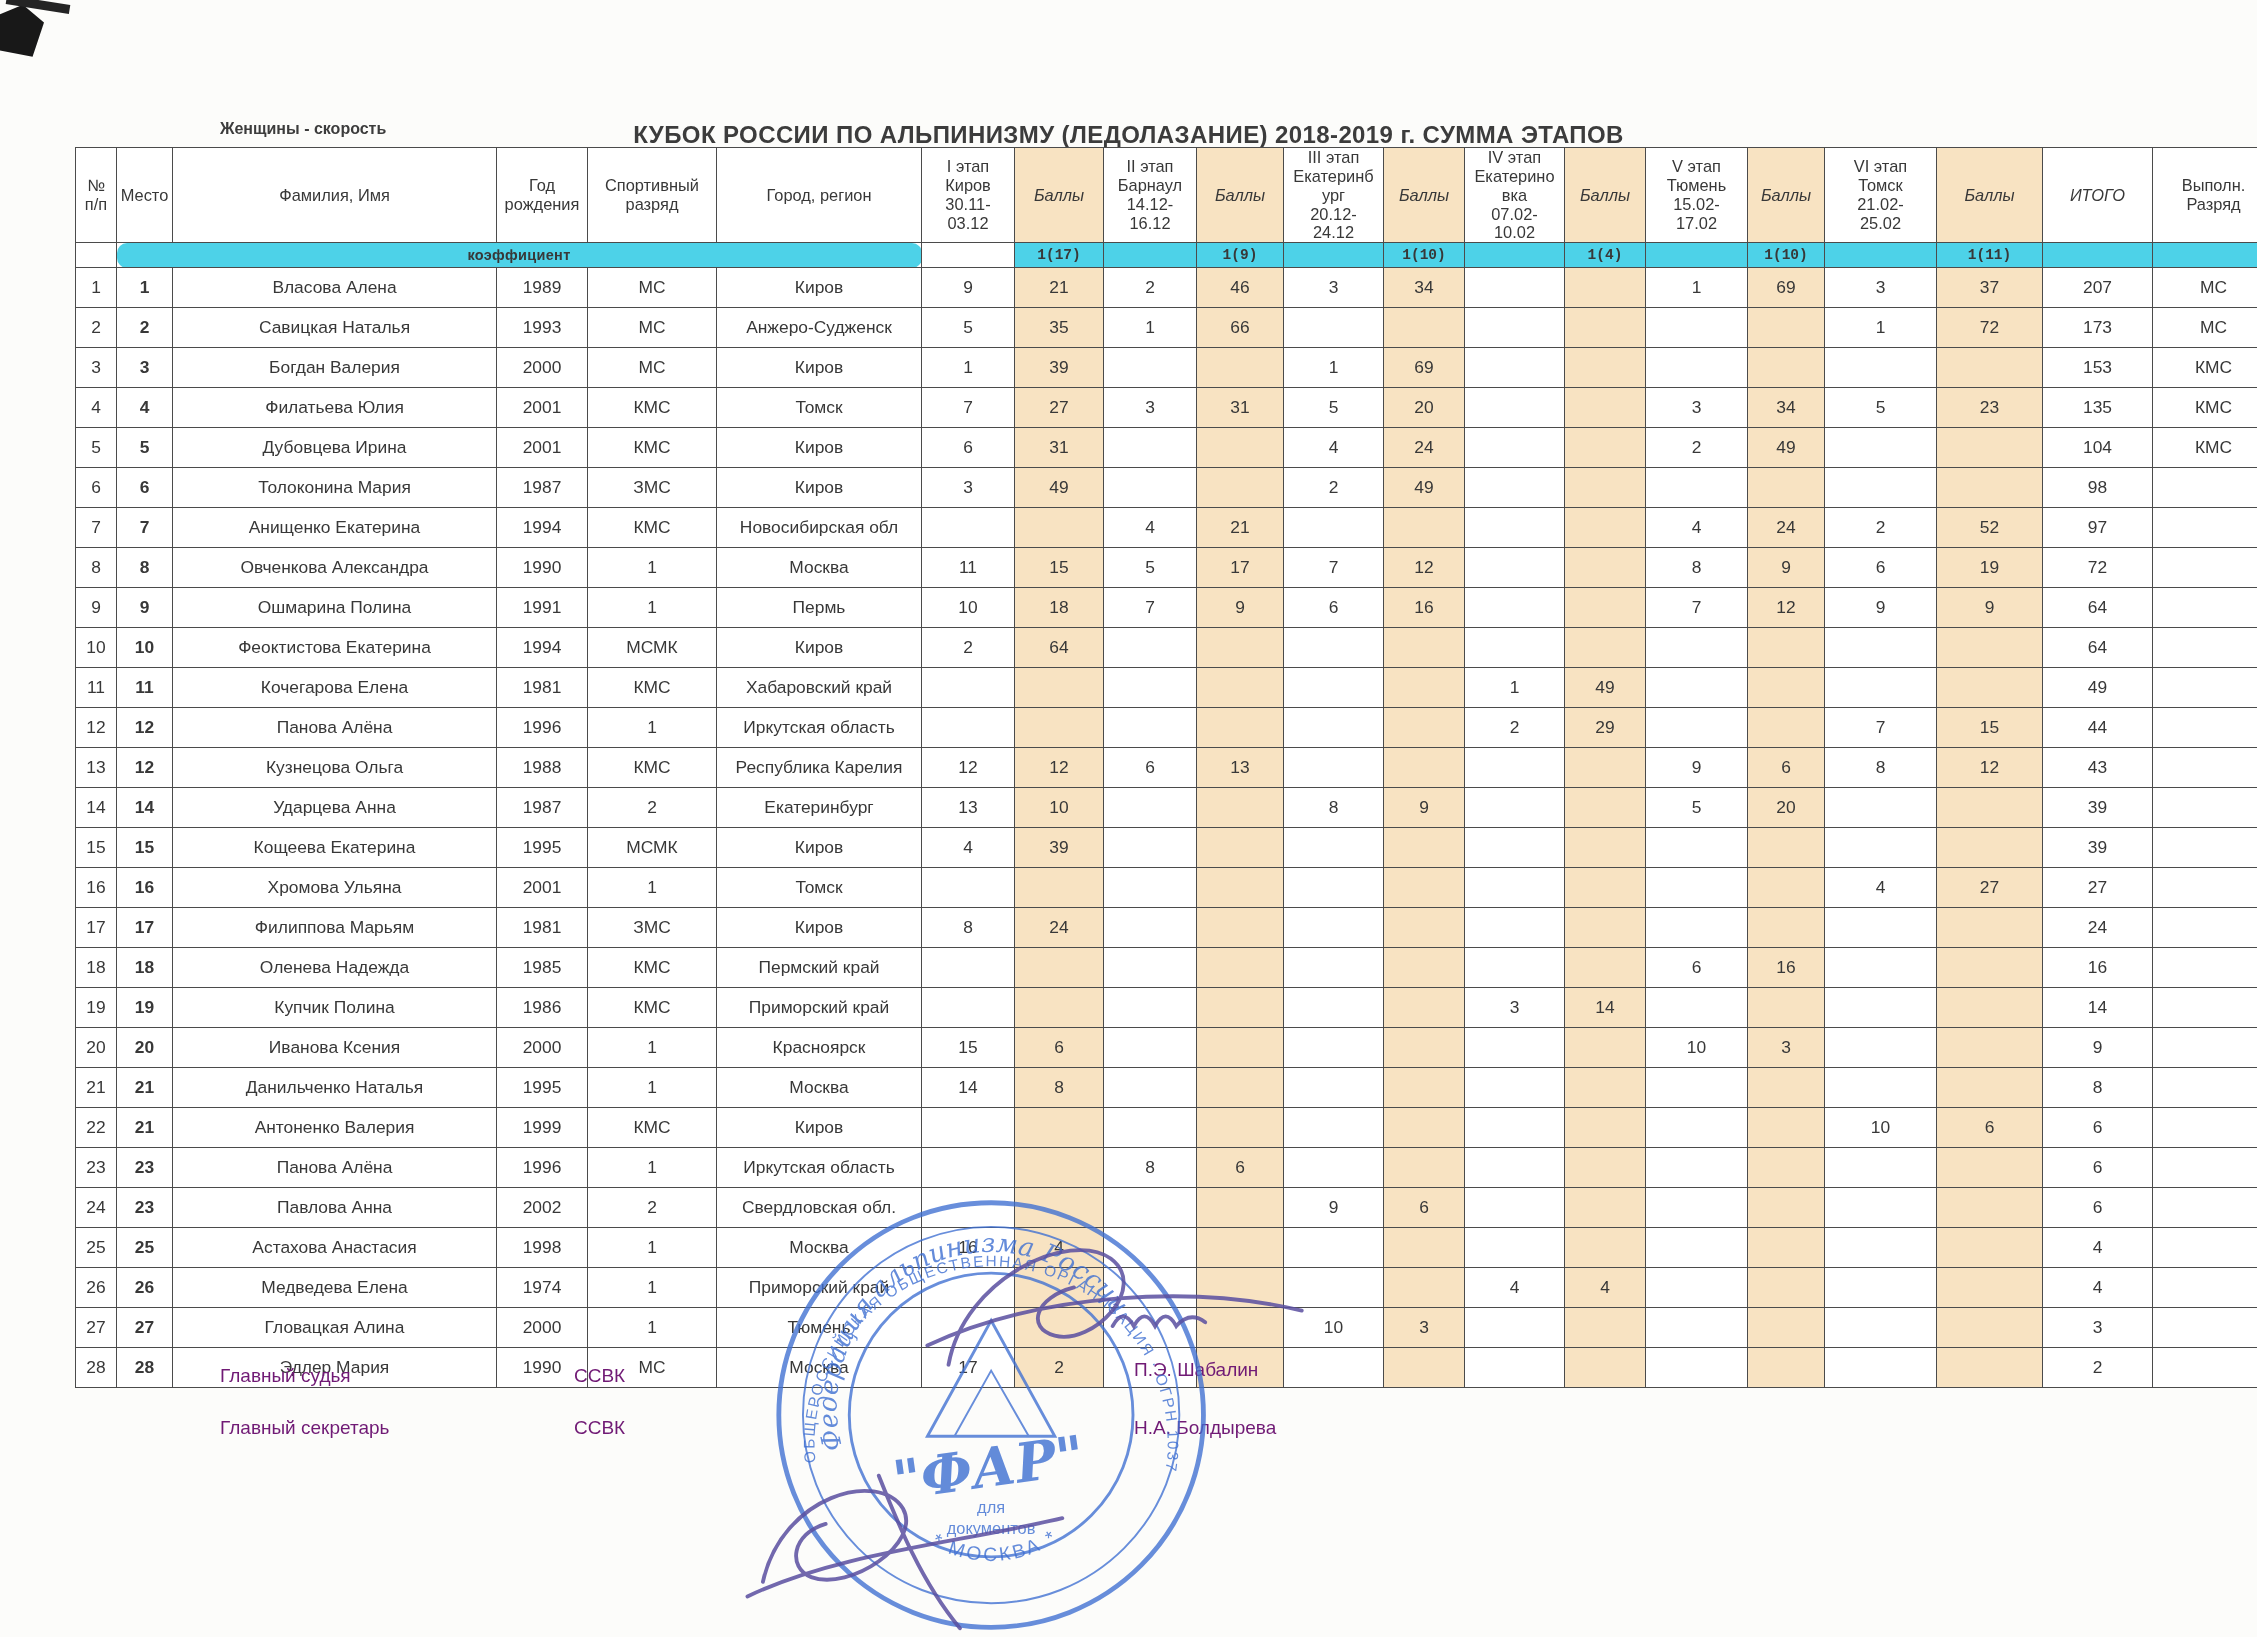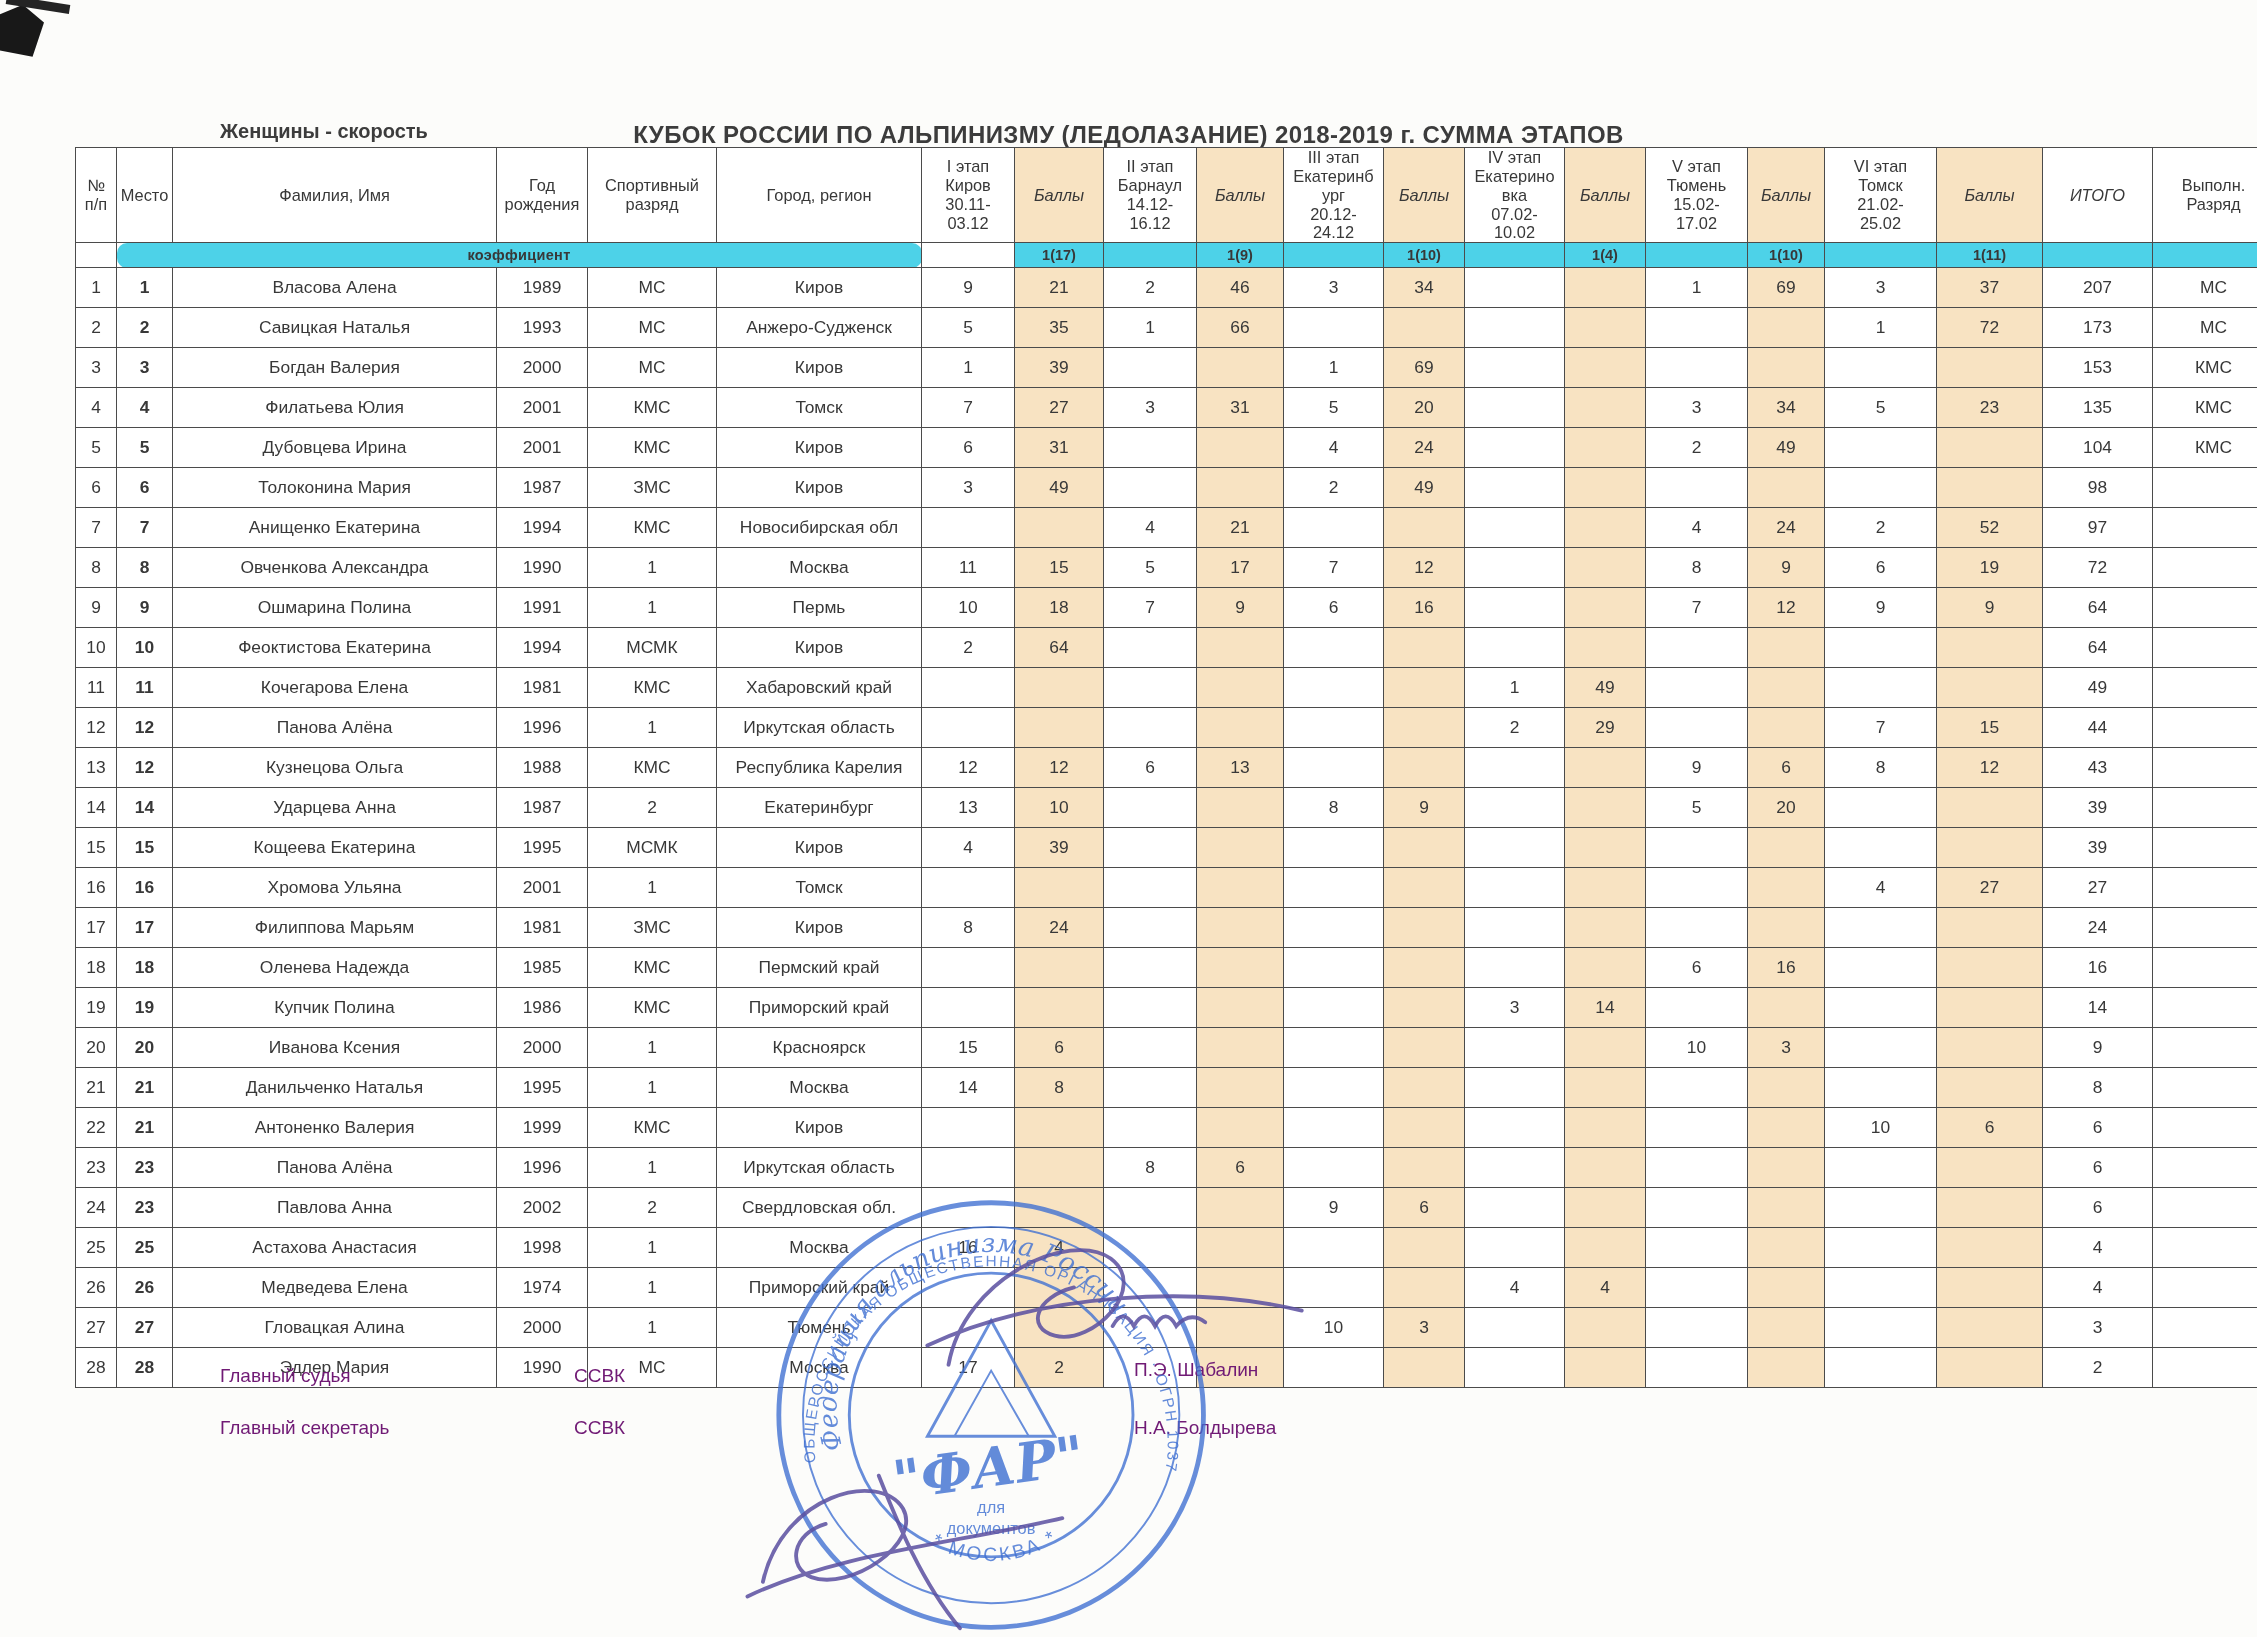--- a/index.html
+++ b/index.html
@@ -8,38 +8,38 @@
     background:#fcfcfa;
     font-family:"Liberation Sans", sans-serif;
     color:#343434;
   }
   .title{
     position:absolute;top:97px;left:0;width:100%;text-align:center;
     font-size:24px;font-weight:bold;color:#3c3c3c;letter-spacing:0.4px;margin-top:24px;
   }
   .subtitle{
     position:absolute;top:120px;left:220px;
-    font-size:20px;font-weight:bold;color:#3c3c3c;
+    font-size:16px;font-weight:bold;color:#3c3c3c;
   }
   table.results{
     position:absolute;top:147px;left:75px;width:2176px;
     border-collapse:collapse;table-layout:fixed;background:#fff;
   }
   .results th,.results td{
     border:1.9px solid #4b4b4b;padding:0 1.9px;text-align:center;vertical-align:middle;
     overflow:hidden;color:#383838;
   }
   .results thead th{height:93px;font-weight:normal;font-size:16.4px;line-height:1.15;}
   .prelines{white-space:pre-line;}
   .stage-h{font-size:14.5px;white-space:pre-line;line-height:1.12;}
   .points-h{background:#f8e3c2;font-weight:bold;font-style:italic;font-size:16.4px;margin-top:16px;}
   .total-h{font-weight:bold;font-style:italic;font-size:18.3px;}
   .coef-row td{height:24px;font-size:14.5px;}
   .cyan{background:#4dd2e8;}
-  .coef-val{background:#4dd2e8;font-weight:bold;font-size:14.5px;color:#2c2c2c;}
+  .coef-val{background:#4dd2e8;font-weight:bold;font-size:14.5px;color:#2c2c2c;font-family:Liberation Mono, monospace;}
   .coef-label{
     background:#4dd2e8;color:#c0453a;font-weight:bold;text-align:left;
     padding-left:7.7px;font-size:15.4px;letter-spacing:0.3px;border-radius:10px;
   }
   .results tbody td{height:39px;font-size:17.4px;}
   .c-name{text-align:left;padding-left:8.7px;margin-left:29px;}
   .c-place{font-weight:bold;}
   .points{background:#f8e3c2;}
   .nb{border-top:none;border-right:none;border-bottom:none;background:transparent;}
   .sig-line{position:absolute;font-size:19px;color:#701a75;}

